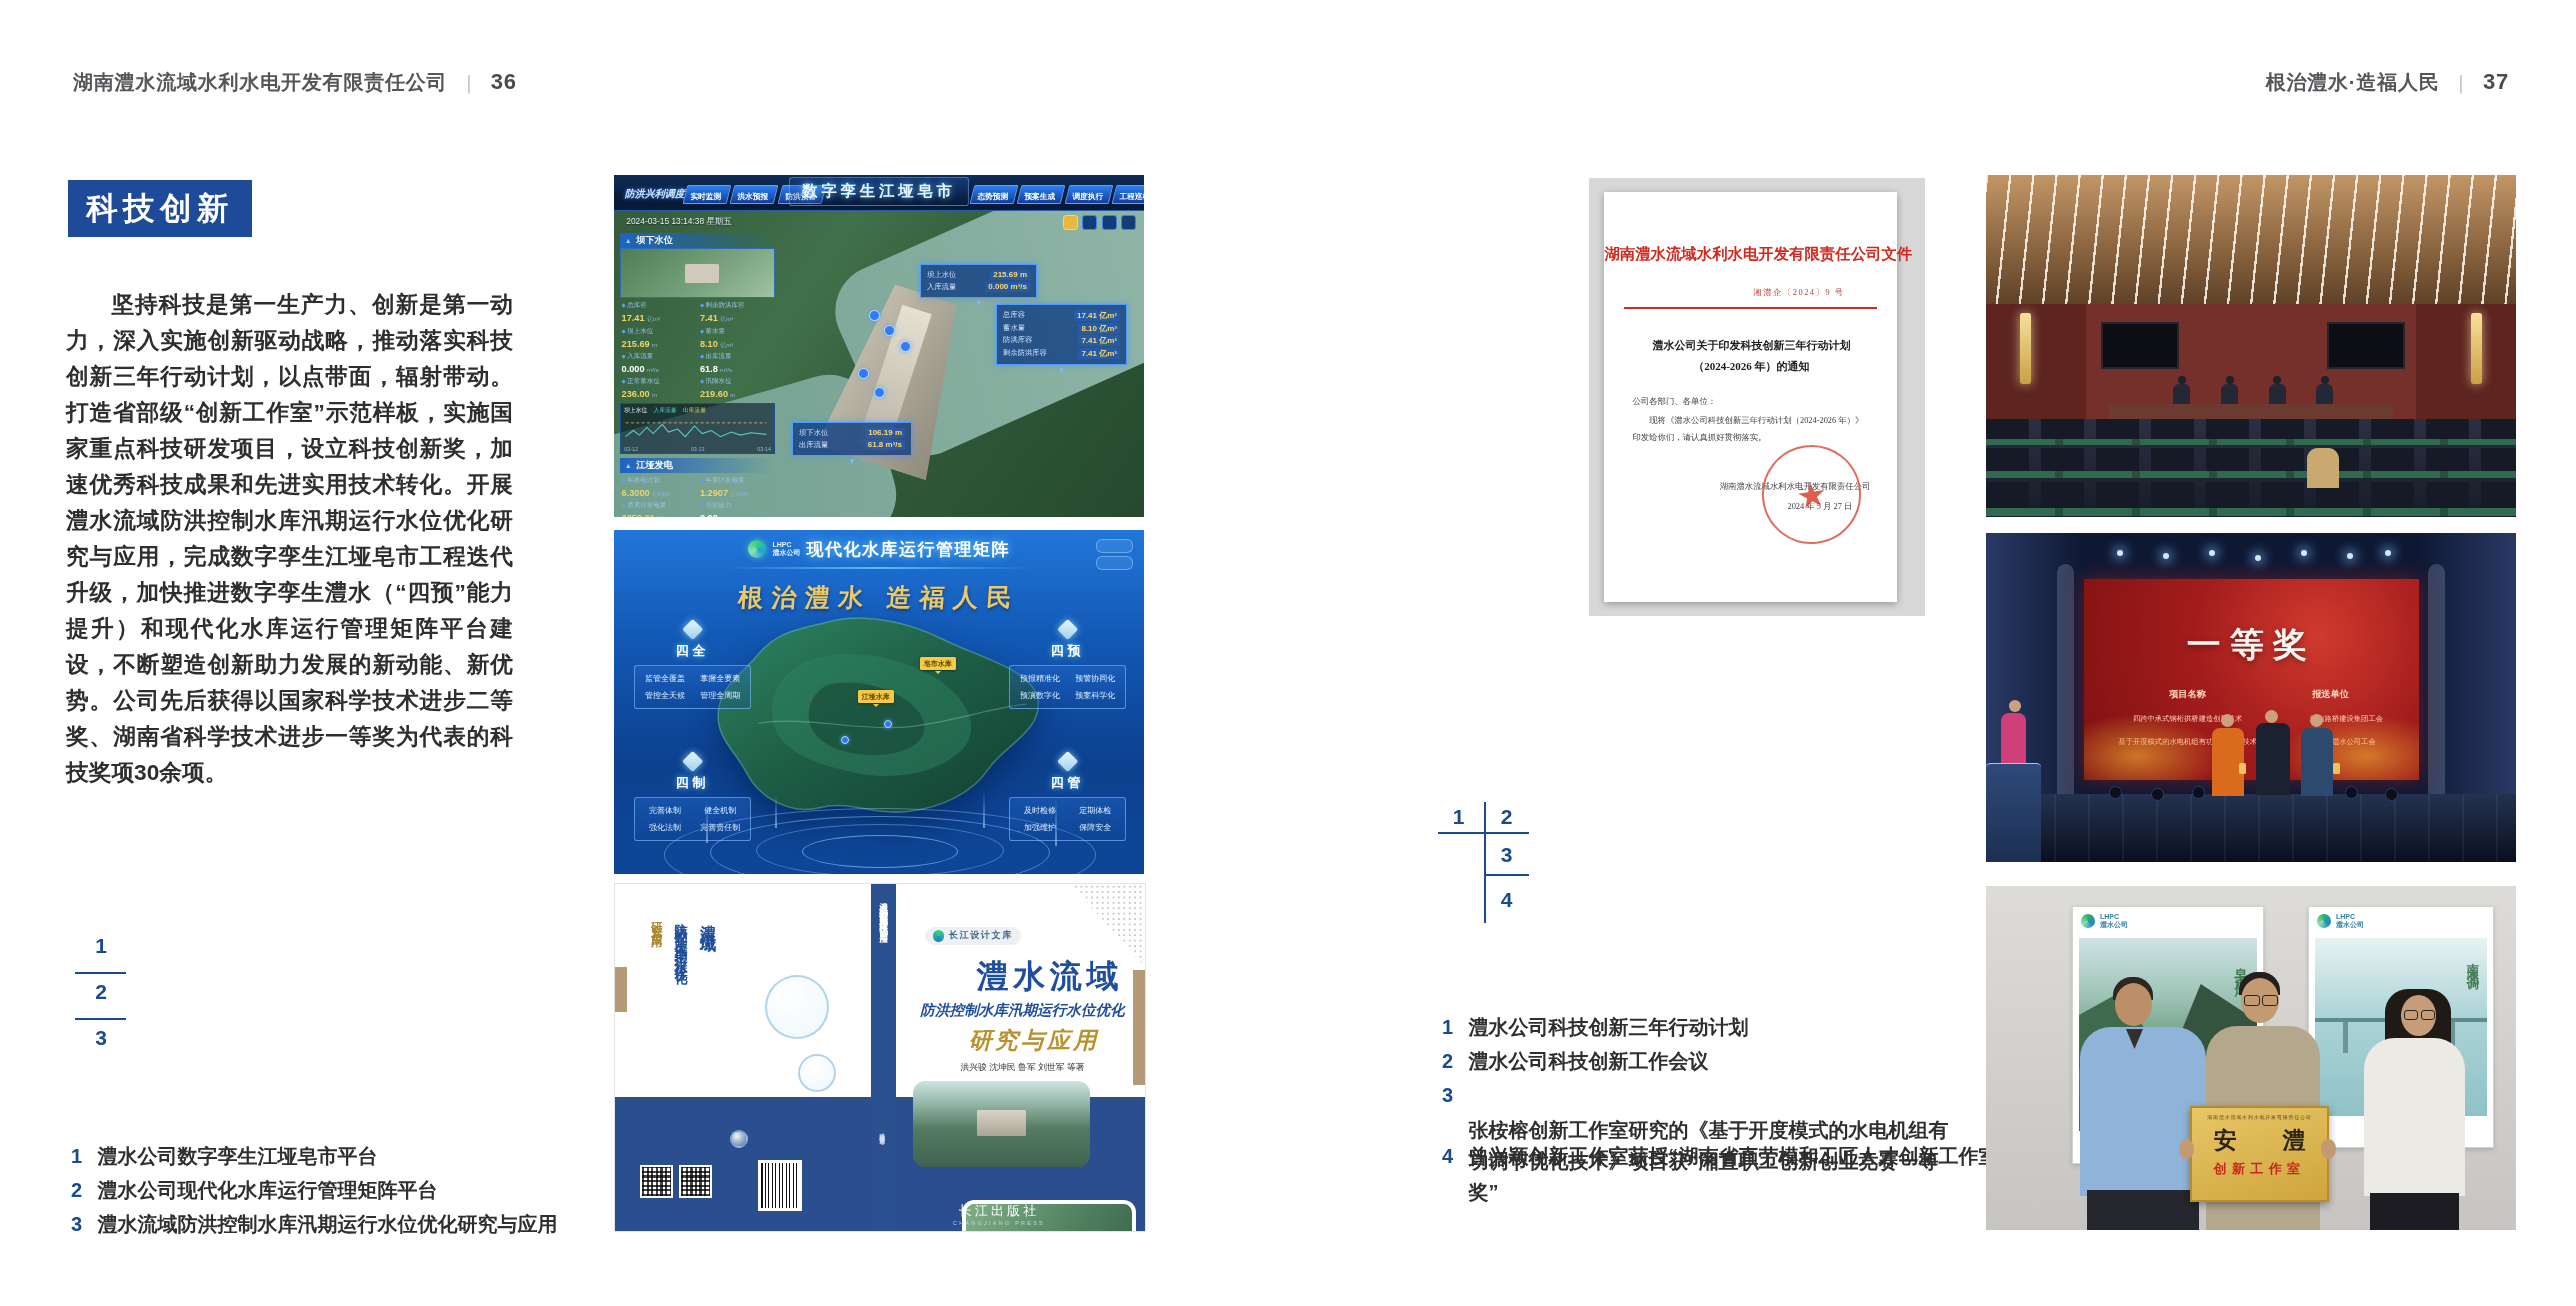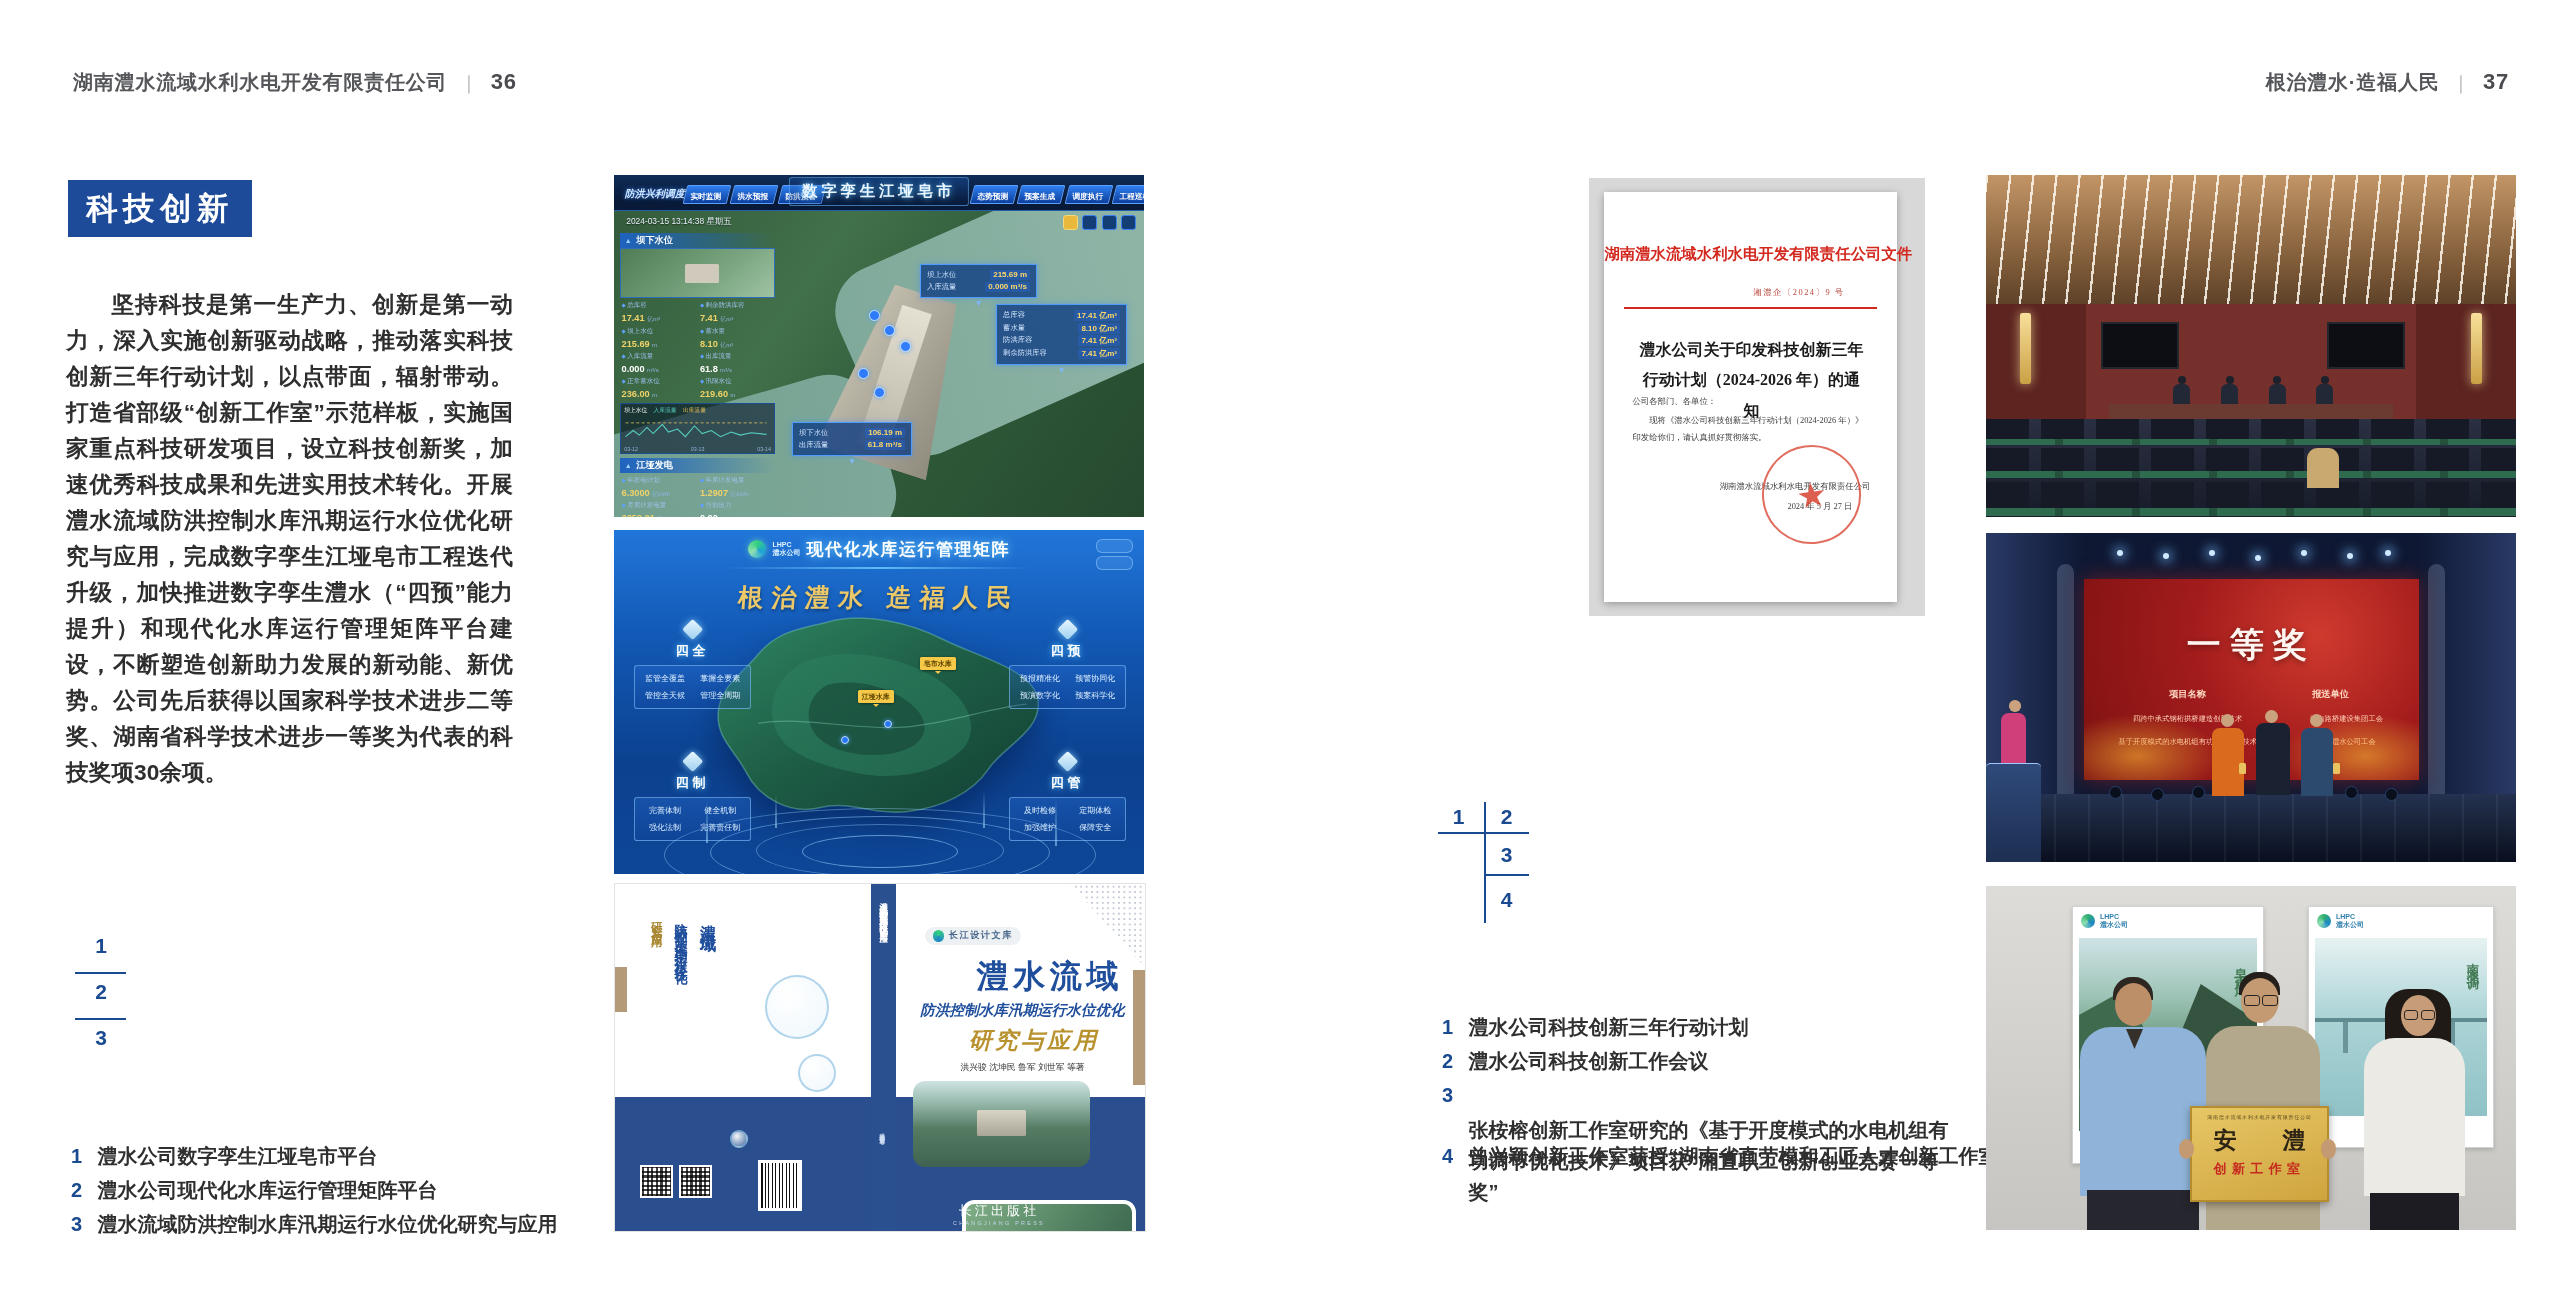--- a/index.html
+++ b/index.html
@@ -92,21 +92,21 @@
   .bk-badge span{font-size:9.2px;color:#49698c;font-weight:700;letter-spacing:1.5px;}
   .bk-photo{border-radius:12.3px;background:linear-gradient(180deg,#cfe3e2 0%,#9dbfb3 22%,#557b63 55%,#3f6350 100%);position:relative;overflow:hidden;}
   .bk-photo::after{content:"";position:absolute;left:36%;top:34%;width:28%;height:30%;background:linear-gradient(180deg,#d8d4c6,#aaa596);border-radius:1.5px;}
 
   
   .dc{background:#d8d8d8;}
   .dc-paper{background:#ffffff;box-shadow:0 2.3px 7.7px rgba(0,0,0,.3);font-family:"Liberation Serif","DejaVu Serif",serif;}
   .dc-head{font-size:15.4px;font-weight:700;color:#d3281e;text-align:center;letter-spacing:0px;white-space:nowrap;}
   .dc-no{font-size:8.4px;color:#b8453c;text-align:center;letter-spacing:1.5px;padding-left:48px;}
   .dc-rule{height:1.5px;background:#d3281e;}
-  .dc-title{font-size:16px;font-weight:700;color:#1b1b1b;text-align:center;line-height:1.9;}
+  .dc-title{font-size:11px;font-weight:700;color:#1b1b1b;text-align:center;line-height:1.9;}
   .dc-body{font-size:8.4px;color:#3c3c3c;line-height:2.05;}
   .dc-seal{border:2.3px solid rgba(214,60,40,.75);border-radius:50%;display:flex;align-items:center;justify-content:center;transform:rotate(-8deg);}
   .dc-seal span{color:rgba(214,60,40,.82);font-size:34px;}
 
   
   .pm{overflow:hidden;background:#1c2130;}
   .pm-ceiling{background:linear-gradient(180deg,#c29566 0%,#7d5a38 70%,#5e4229 100%);}
   .pm-ceiling::after{content:"";position:absolute;inset:0;background:repeating-linear-gradient(96deg,rgba(255,250,240,.85) 0 2.3px,rgba(120,90,60,0) 2.3px 23px);}
   .pm-wall{background:#76302c;}
   .pm-sidewall{background:#5d2420;}

